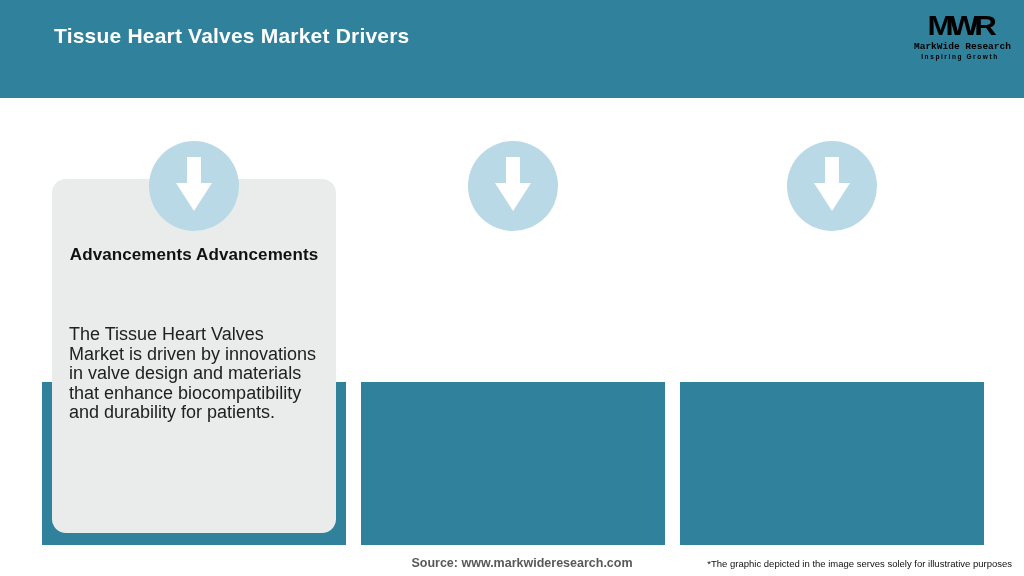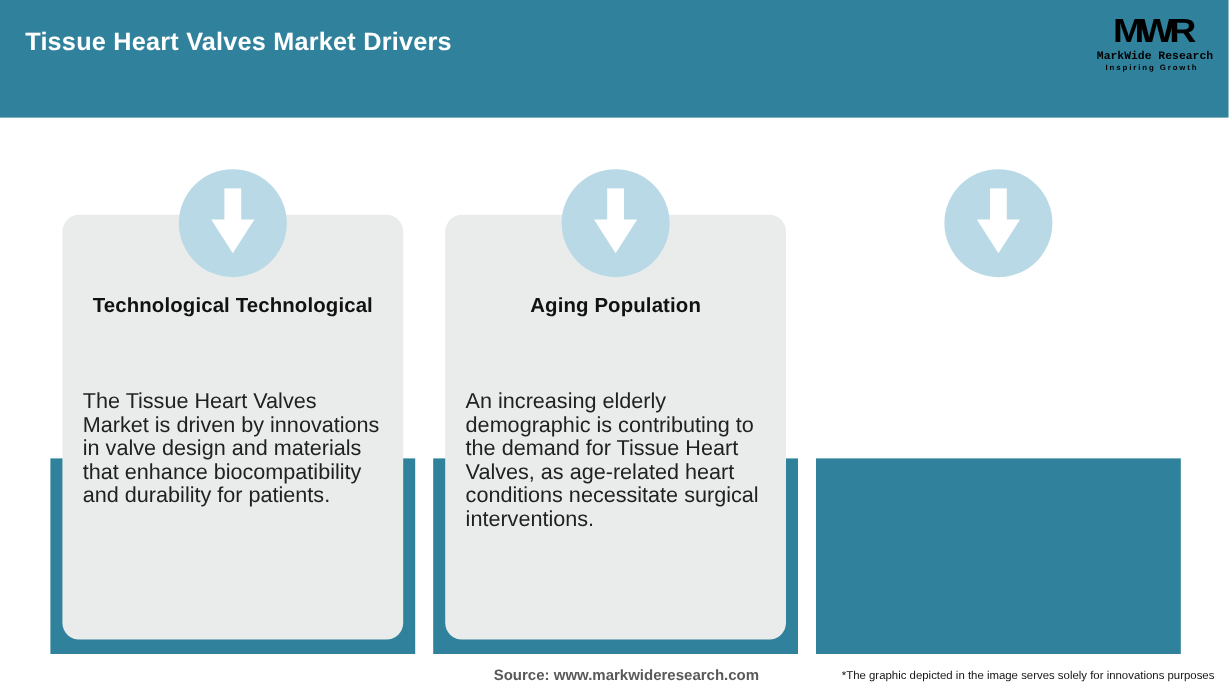--- a/index.html
+++ b/index.html
@@ -15,21 +15,21 @@
 
   
   .header {
     position: absolute;
     left: 0; top: 0;
     width: 1024px; height: 98px;
     background: #30819b;
   }
   .header-title {
     position: absolute;
-    left: 21px; top: 24px;
+    left: 54px; top: 24px;
     font-size: 21px;
     font-weight: bold;
     color: #ffffff;
     letter-spacing: 0.2px;
   }
   .logo {
     position: absolute;
     right: 18px; top: 12px;
     width: 92px;
     text-align: center;
@@ -137,51 +137,47 @@
     <div class="logo">
       <div class="logo-monogram">MWR</div>
       <div class="logo-name">MarkWide Research</div>
       <div class="logo-tagline">Inspiring Growth</div>
     </div>
   </div>
 
   <div class="column col-1">
     <div class="shadow-bar"></div>
     <div class="card">
-      <div class="card-title">Technological Technological</div>
+      <div class="card-title">Advancements Advancements</div>
       <div class="card-body">The Tissue Heart Valves Market is driven by innovations in valve design and materials that enhance biocompatibility and durability for patients.</div>
     </div>
     <div class="circle">
       <svg width="40" height="60" viewBox="0 0 40 60" aria-hidden="true">
         <rect x="13" y="2" width="14" height="28" fill="#ffffff"></rect>
         <polygon points="2,28 38,28 20,56" fill="#ffffff"></polygon>
       </svg>
     </div>
   </div>
 
   <div class="column col-2">
     <div class="shadow-bar"></div>
-    <div class="card">
-      <div class="card-title">Aging Population</div>
-      <div class="card-body">An increasing elderly demographic is contributing to the demand for Tissue Heart Valves, as age-related heart conditions necessitate surgical interventions.</div>
-    </div>
     <div class="circle">
       <svg width="40" height="60" viewBox="0 0 40 60" aria-hidden="true">
         <rect x="13" y="2" width="14" height="28" fill="#ffffff"></rect>
         <polygon points="2,28 38,28 20,56" fill="#ffffff"></polygon>
       </svg>
     </div>
   </div>
 
   <div class="column col-3">
     <div class="shadow-bar"></div>
     <div class="circle">
       <svg width="40" height="60" viewBox="0 0 40 60" aria-hidden="true">
         <rect x="13" y="2" width="14" height="28" fill="#ffffff"></rect>
         <polygon points="2,28 38,28 20,56" fill="#ffffff"></polygon>
       </svg>
     </div>
   </div>
 
   <div class="source">Source: www.markwideresearch.com</div>
-  <div class="disclaimer">*The graphic depicted in the image serves solely for innovations purposes</div>
+  <div class="disclaimer">*The graphic depicted in the image serves solely for illustrative purposes</div>
 
 </div>
 
 </body></html>

